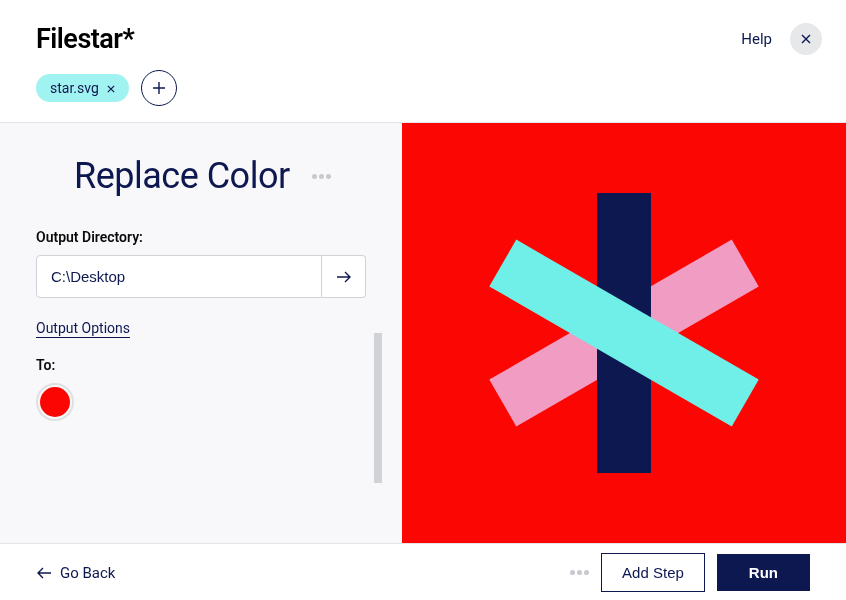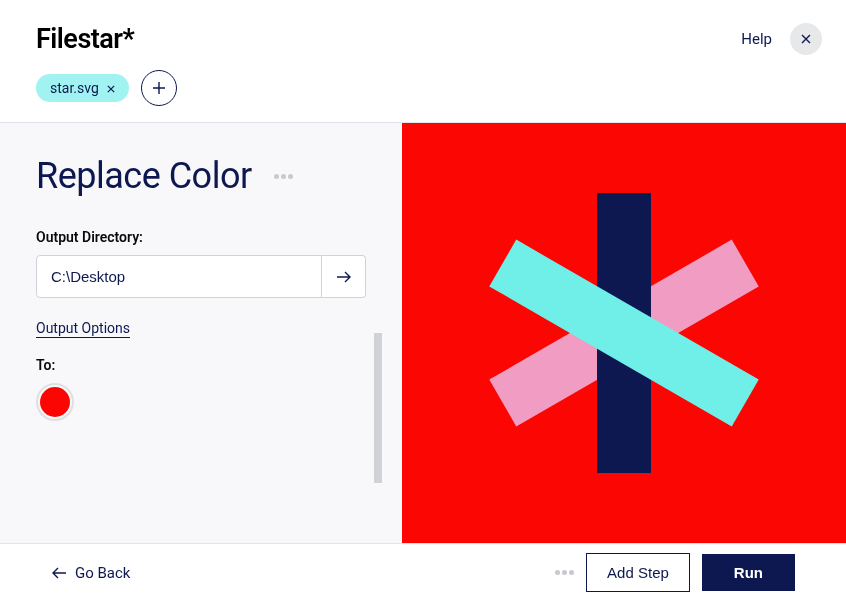--- a/index.html
+++ b/index.html
@@ -60,21 +60,21 @@
   height: 421px;
   border-top: 1px solid #e2e4e8;
 }
 .left-panel {
   width: 402px;
   background: #f8f8fa;
   position: relative;
   padding: 32px 36px 0 36px;
   overflow: hidden;
 }
-.page-title-row { display: flex; align-items: center; gap: 22px; margin-bottom: 32px; }
+.page-title-row { display: flex; align-items: center; gap: 22px; margin-bottom: 32px; margin-left: 38px; }
 .page-title {
   font-size: 36px;
   font-weight: 400;
   color: #0e1850;
   letter-spacing: -0.5px;
 }
 .dots-small {
   display:flex; gap:2px; align-items:center;
 }
 .dots-small span {
@@ -180,21 +180,21 @@
   background: #0e1850;
   top: 0; left: 113px;
 }
 
 .footer {
   height: 58px;
   border-top: 1px solid #e2e4e8;
   display: flex;
   align-items: center;
   justify-content: space-between;
-  padding: 0 51px;
+  padding: 0 36px;
 }
 .go-back {
   display: flex; align-items: center; gap: 8px;
   color: #0e1850; font-size: 15px;
   cursor: pointer;
 }
 .footer-right { display: flex; align-items: center; gap: 12px; }
 .add-step-btn {
   border: 1px solid #0e1850;
   background: #fff;

